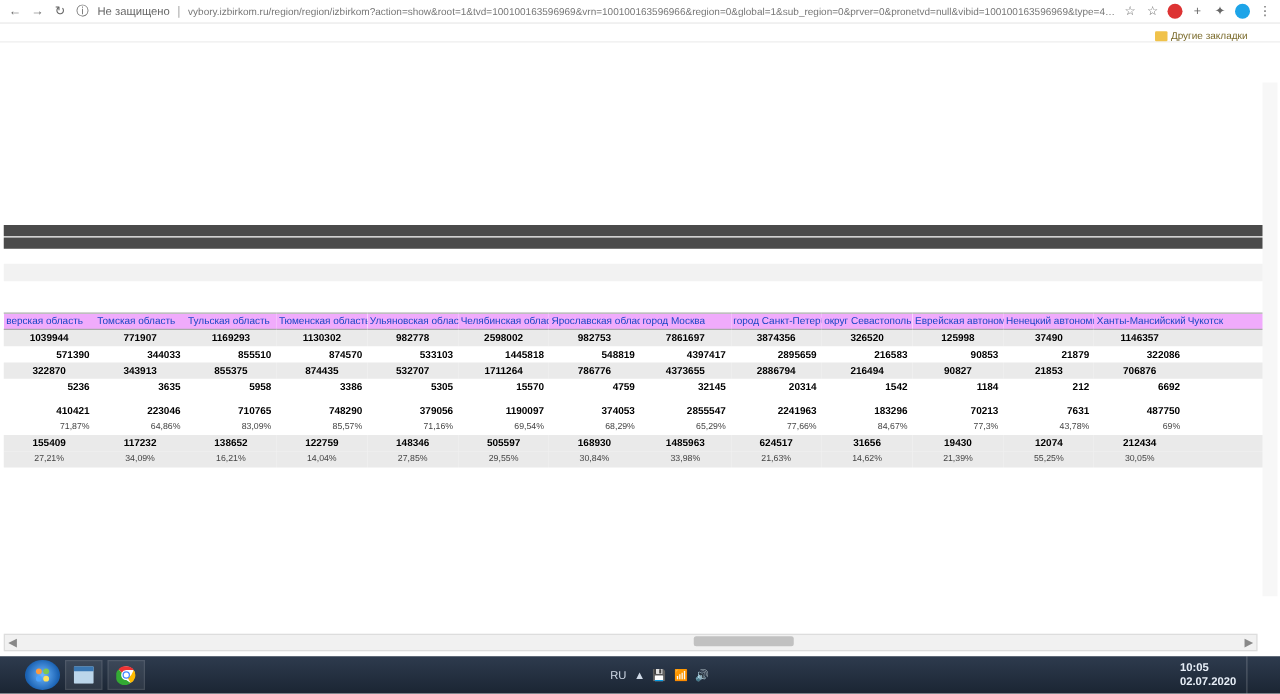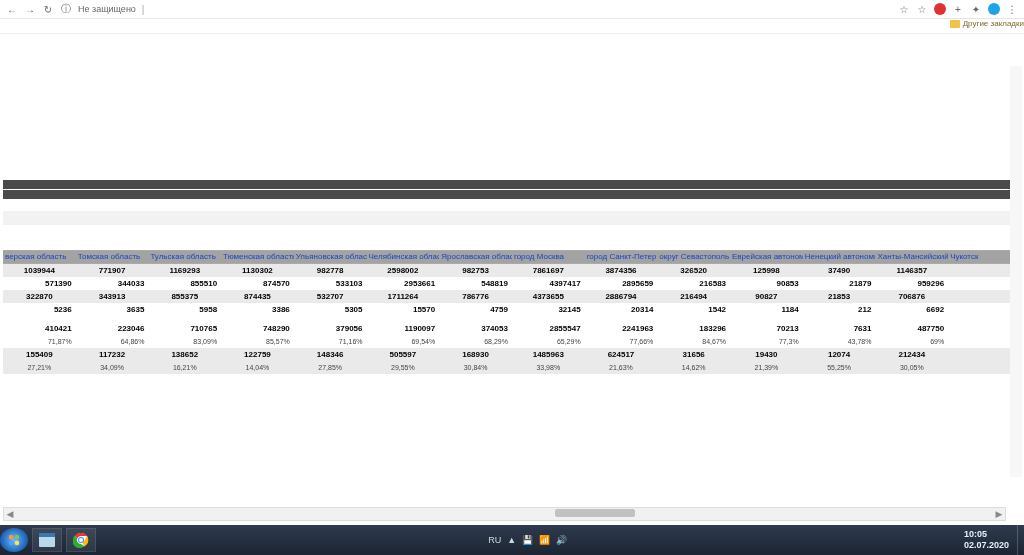--- a/index.html
+++ b/index.html
@@ -4,64 +4,65 @@
 <style>
   html,body{margin:0;padding:0;font-family:Arial,Helvetica,sans-serif;font-size:9px;background:#fff;color:#000;overflow:hidden;}
   .viewport{width:1024px;height:555px;position:relative;background:#fff;}
   
   .chrome-bar{height:18px;background:#fff;border-bottom:1px solid #e5e5e5;display:flex;align-items:center;padding:0 6px;gap:6px;font-size:10px;color:#555;}
   .nav-ico{width:12px;height:12px;display:inline-flex;align-items:center;justify-content:center;color:#666;cursor:pointer;}
   .secure{font-size:9px;color:#666;white-space:nowrap;}
   .url{color:#777;font-size:8px;white-space:nowrap;overflow:hidden;text-overflow:ellipsis;flex:1;}
   .chrome-right{display:flex;gap:6px;align-items:center;margin-left:auto;}
   .ext-ico{width:12px;height:12px;border-radius:50%;}
-  .bookmarks-bar{height:14px;background:#fff;border-bottom:1px solid #eee;display:flex;align-items:flex-start;justify-content:flex-end;padding:0 0;font-size:8px;color:#7a6a2a;}
+  .bookmarks-bar{height:14px;background:#fff;border-bottom:1px solid #eee;display:flex;align-items:flex-end;justify-content:flex-end;padding:0 26px;font-size:8px;color:#7a6a2a;}
   .bm-folder{display:flex;align-items:center;gap:3px;}
   .bm-folder::before{content:"";width:10px;height:8px;background:#f0c24b;border-radius:1px;display:inline-block;}
   
   .page{position:absolute;top:32px;left:0;right:0;bottom:32px;overflow:hidden;}
   .dark-bands{position:absolute;left:3px;right:3px;top:148px;}
   .band{height:9px;background:#4a4a4a;}
   .band+.band{margin-top:1px;}
   .band-light{height:14px;background:#f2f2f2;margin-top:12px;}
   
   .tbl-wrap{position:absolute;left:3px;right:3px;top:218px;}
   table{border-collapse:collapse;width:100%;table-layout:fixed;font-size:8px;}
-  th{color:#1846c4;font-weight:normal;text-align:left;padding:1px 2px;background:#a3a3a3;border-top:1px solid #aaa;border-bottom:1px solid #aaa;white-space:nowrap;overflow:hidden;line-height:10px;height:10px;}
+  th{color:#1846c4;font-weight:normal;text-align:left;padding:1px 2px;background:#f0abfc;border-top:1px solid #aaa;border-bottom:1px solid #aaa;white-space:nowrap;overflow:hidden;line-height:10px;height:10px;}
   td{text-align:right;padding:1px 4px;font-weight:bold;font-size:8px;white-space:nowrap;line-height:11px;height:11px;}
   .pct{font-weight:normal;color:#444;font-size:7px;}
   tr.hl td{background:#eaeaea;text-align:center;}
   tr.sep td{height:6px;background:#fff;font-size:0;padding:0;}
   
   .hscroll{position:absolute;left:3px;right:18px;bottom:34px;height:12px;background:#f1f1f1;border:1px solid #ddd;display:flex;align-items:center;}
   .hscroll .thumb{position:absolute;left:55%;width:80px;height:8px;background:#c1c1c1;border-radius:2px;top:1px;}
   .hscroll .arr{width:12px;text-align:center;color:#888;font-size:9px;}
   .hscroll .arr.right{margin-left:auto;}
   .vscroll{position:absolute;right:2px;top:34px;bottom:46px;width:12px;background:#f7f7f7;}
   
-  .taskbar{position:absolute;left:0;right:0;bottom:0;height:30px;background:linear-gradient(#2e3b4e,#1b2533);display:flex;align-items:center;padding:0 0;}
+  .taskbar{position:absolute;left:0;right:0;bottom:0;height:30px;background:linear-gradient(#2e3b4e,#1b2533);display:flex;align-items:center;padding:0 20px;}
   .start{width:28px;height:24px;border-radius:50%;background:radial-gradient(circle,#6fb8ff 0,#1a62b3 70%);display:flex;align-items:center;justify-content:center;margin-right:4px;cursor:pointer;}
   .start svg{width:14px;height:14px;}
   .task-ico{width:28px;height:22px;margin-right:4px;background:rgba(255,255,255,.08);border:1px solid rgba(255,255,255,.1);display:flex;align-items:center;justify-content:center;cursor:pointer;}
   .clock{margin-left:auto;color:#e7eef7;font-size:9px;text-align:left;padding-right:8px;line-height:11px;font-weight:bold;}
   .tray{display:flex;align-items:center;gap:6px;color:#cfd9e6;font-size:9px;margin-right:8px;}
   .show-dt{width:6px;height:30px;border-left:1px solid rgba(255,255,255,.2);}
 </style>
 </head>
 <body>
 
 <div class="viewport">
 
   <div class="chrome-bar">
     <span class="nav-ico">←</span>
     <span class="nav-ico">→</span>
     <span class="nav-ico">↻</span>
     <span class="nav-ico">ⓘ</span>
     <span class="secure">Не защищено</span>
     <span style="color:#aaa">|</span>
+    <span class="url">vybory.izbirkom.ru/region/region/izbirkom?action=show&amp;root=1&amp;tvd=100100163596969&amp;vrn=100100163596966&amp;region=0&amp;global=1&amp;sub_region=0&amp;prver=0&amp;pronetvd=null&amp;vibid=100100163596969&amp;type=465</span>
     <div class="chrome-right">
       <span class="nav-ico">☆</span>
       <span class="nav-ico">☆</span>
       <span class="ext-ico" style="background:#d33"></span>
       <span class="nav-ico">+</span>
       <span class="nav-ico">✦</span>
       <span class="ext-ico" style="background:#1da4e8"></span>
       <span class="nav-ico">⋮</span>
     </div>
   </div>
@@ -114,28 +115,28 @@
               <td>37490</td>
               <td>1146357</td>
               <td></td>
             </tr>
             <tr>
               <td>571390</td>
               <td>344033</td>
               <td>855510</td>
               <td>874570</td>
               <td>533103</td>
-              <td>2953661</td>
+              <td>1445818</td>
               <td>548819</td>
               <td>4397417</td>
               <td>2895659</td>
               <td>216583</td>
               <td>90853</td>
               <td>21879</td>
-              <td>959296</td>
+              <td>322086</td>
               <td></td>
             </tr>
             <tr class="hl">
               <td>322870</td>
               <td>343913</td>
               <td>855375</td>
               <td>874435</td>
               <td>532707</td>
               <td>1711264</td>
               <td>786776</td>

